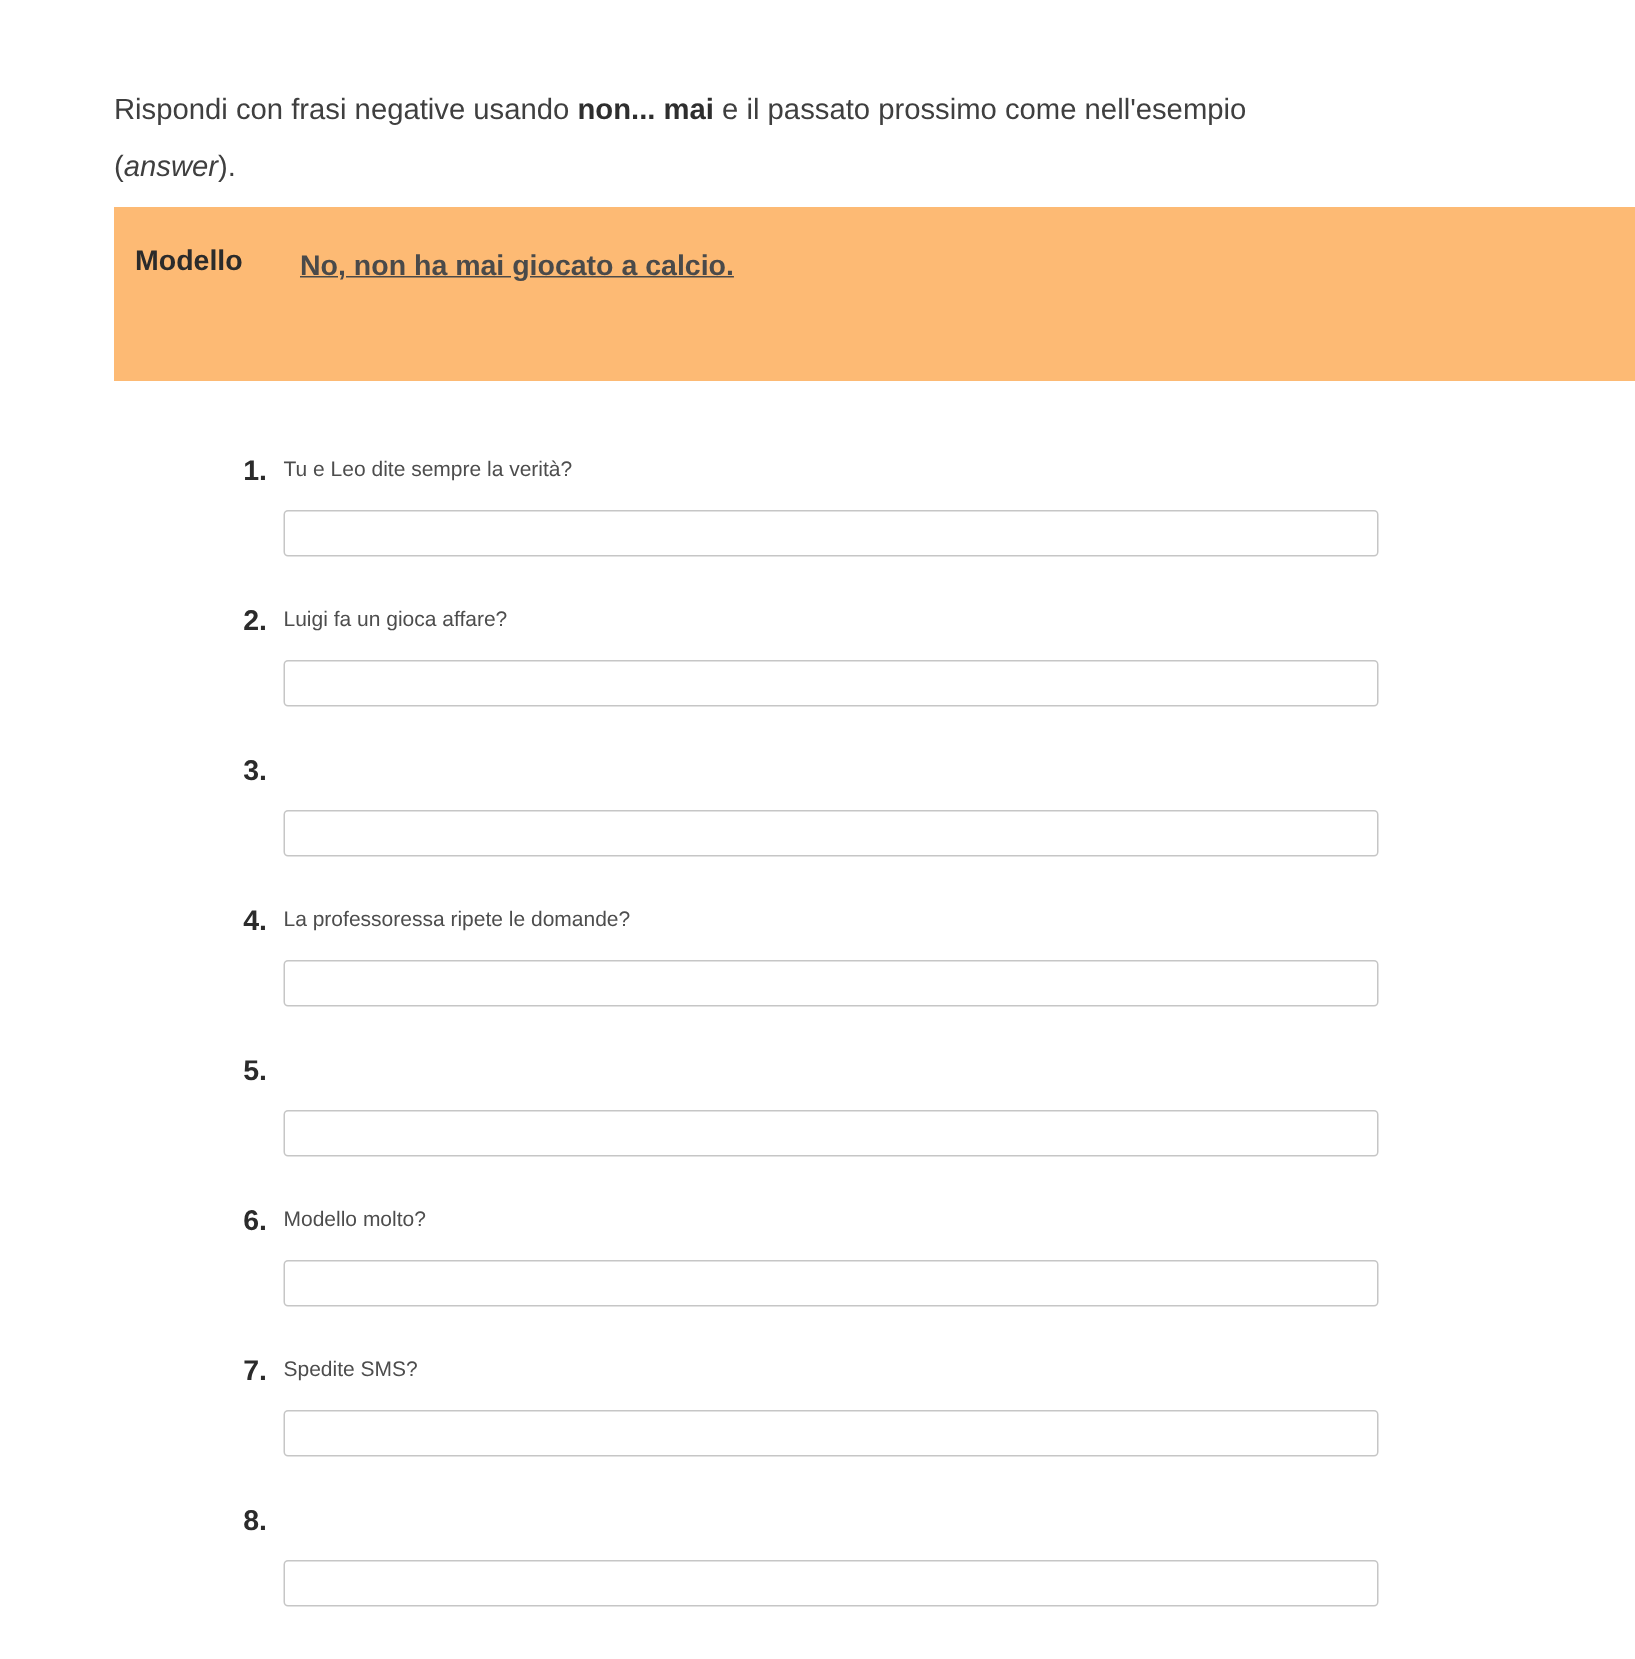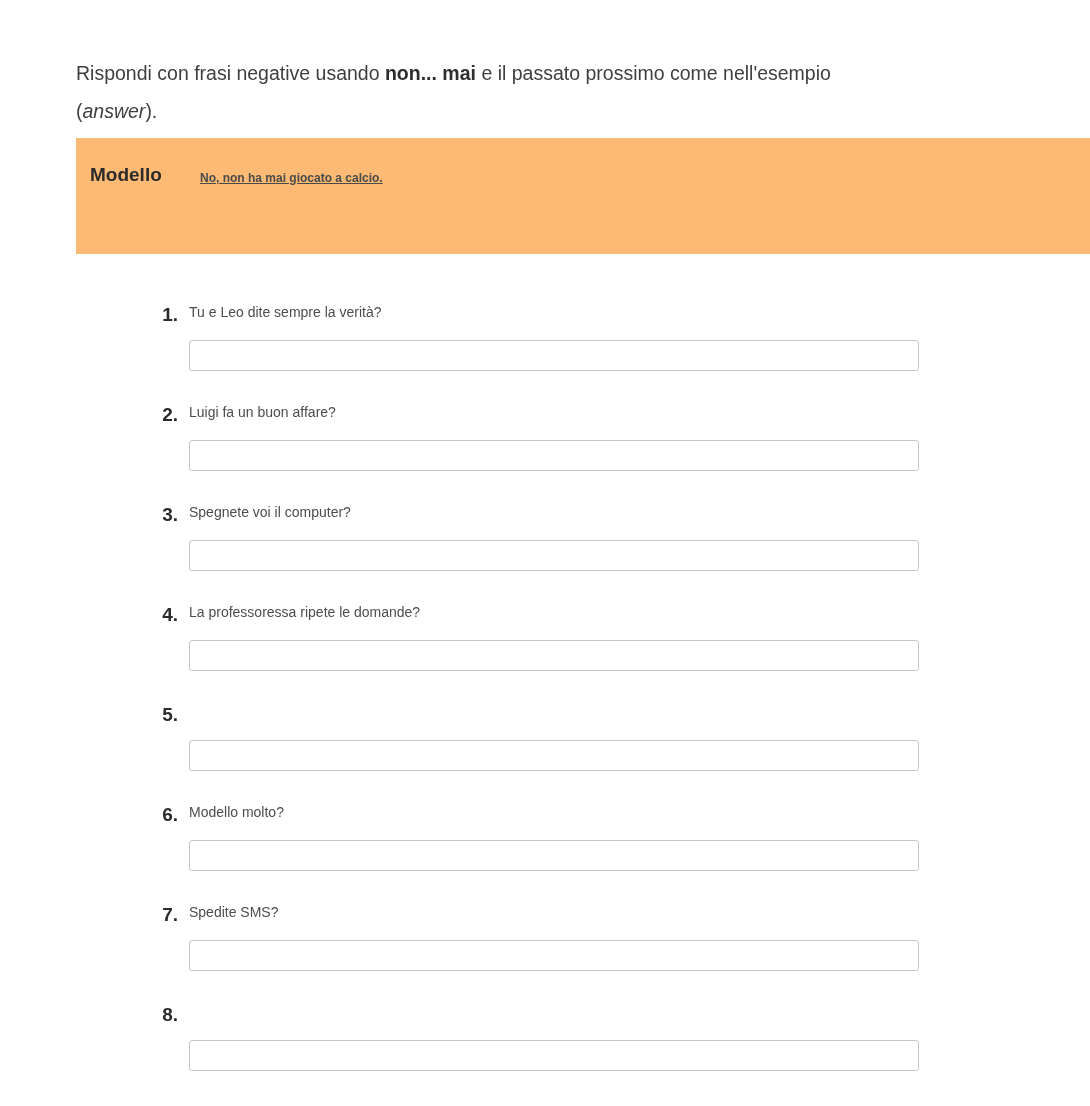--- a/index.html
+++ b/index.html
@@ -73,21 +73,21 @@
     position: absolute;
     left: 124px;
     top: 25px;
   }
   .model-q {
     font-size: 19px;
     line-height: 30px;
     color: #5e5e5e;
   }
   .model-a {
-    font-size: 12px;
+    font-size: 19px;
     line-height: 30px;
     font-weight: bold;
     color: #4a4a4a;
     text-decoration: underline;
   }
 
   
   .items {
     position: absolute;
     left: 150px;
@@ -155,27 +155,26 @@
   <div class="items">
 
     <div class="item">
       <span class="item-num">1.</span>
       <span class="item-text">Tu e Leo dite sempre la verità?</span>
       <input class="answer-input" type="text" value="" placeholder="" style="">
     </div>
 
     <div class="item">
       <span class="item-num">2.</span>
-      <span class="item-text">Luigi fa un buon affare?</span>
+      <span class="item-text">Luigi fa un gioca affare?</span>
       <input class="answer-input" type="text" value="" placeholder="" style="">
     </div>
 
     <div class="item">
       <span class="item-num">3.</span>
-      <span class="item-text">Spegnete voi il computer?</span>
       <input class="answer-input" type="text" value="" placeholder="" style="">
     </div>
 
     <div class="item">
       <span class="item-num">4.</span>
       <span class="item-text">La professoressa ripete le domande?</span>
       <input class="answer-input" type="text" value="" placeholder="" style="">
     </div>
 
     <div class="item">

